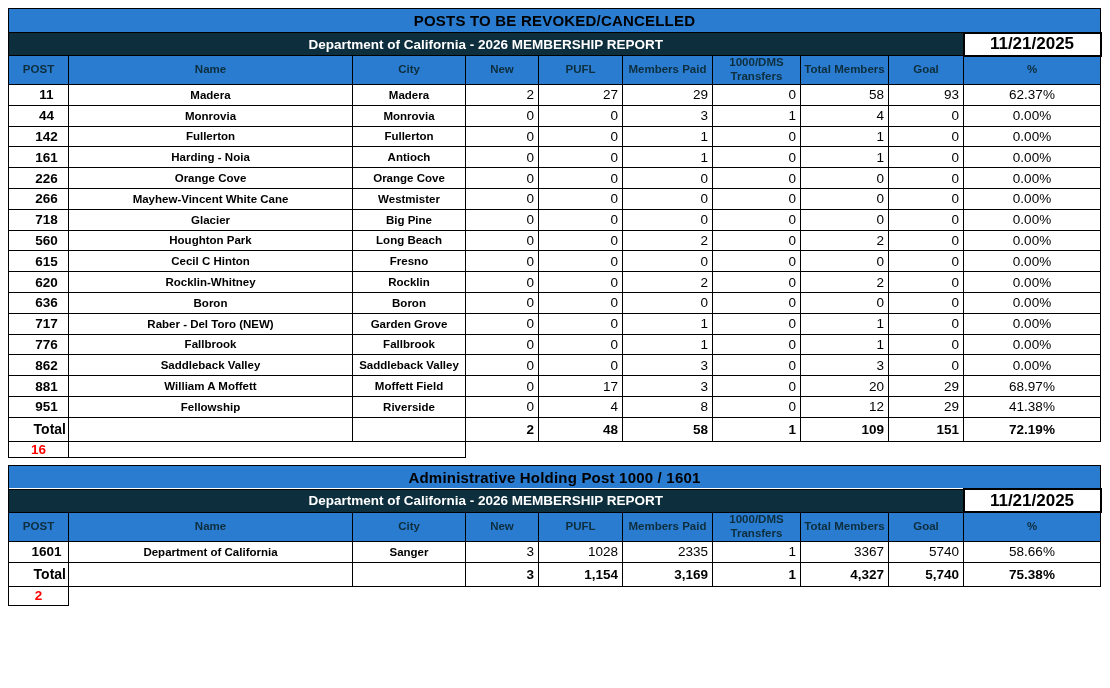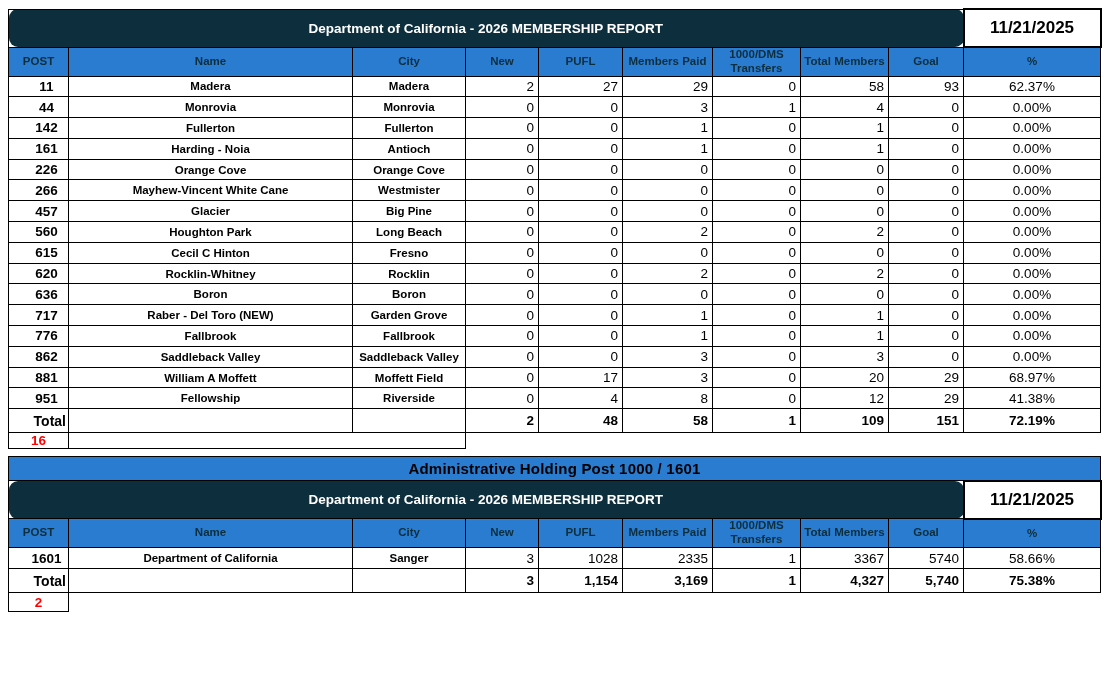--- a/index.html
+++ b/index.html
@@ -12,21 +12,21 @@
   td {
     border:1px solid #000; overflow:hidden; white-space:nowrap;
     vertical-align:middle; padding:0; box-sizing:border-box;
   }
   
   .r-title td { height:24px; }
   .cell-title {
     background:var(--blue); color:#000; font-weight:bold; font-size:15px;
     text-align:center; letter-spacing:.2px;
   }
-  .r-sub td { height:38px;border-radius:9px; }
+  .r-sub td { height:23px; }
   .cell-sub {
     background:var(--navy); color:#fff; font-weight:bold; font-size:13.5px;
     text-align:center;
   }
   .cell-date {
     background:#fff; color:#000000; font-weight:bold; font-size:17px;
     text-align:center; border:2px solid #000;
   }
   
   .r-head td { height:29px; }
@@ -65,20 +65,23 @@
         <col style="width:113px">
       <col style="width:73px">
         <col style="width:84px">
         <col style="width:90px">
       <col style="width:88px">
         <col style="width:88px">
         <col style="width:75px">
       <col style="width:137px">
     </colgroup>
     <tbody id="s0-body">
+        <tr class="r-title">
+          <td class="cell-title" colspan="10">POSTS TO BE REVOKED/CANCELLED</td>
+        </tr>
         <tr class="r-sub">
           <td class="cell-sub" colspan="9">Department of California - 2026 MEMBERSHIP REPORT</td>
           <td class="cell-date" colspan="1">11/21/2025</td>
         </tr>
         <tr class="r-head">
           <td class="colhead">POST</td>
           <td class="colhead">Name</td>
           <td class="colhead">City</td>
           <td class="colhead">New</td>
           <td class="colhead">PUFL</td>
@@ -154,21 +157,21 @@
           <td class="c-name">Westmister</td>
           <td class="c-num">0</td>
           <td class="c-num">0</td>
           <td class="c-num">0</td>
           <td class="c-num">0</td>
           <td class="c-num">0</td>
           <td class="c-num">0</td>
           <td class="c-pct">0.00%</td>
         </tr>
         <tr class="r-data">
-          <td class="c-post">457</td>
+          <td class="c-post">718</td>
           <td class="c-name">Glacier</td>
           <td class="c-name">Big Pine</td>
           <td class="c-num">0</td>
           <td class="c-num">0</td>
           <td class="c-num">0</td>
           <td class="c-num">0</td>
           <td class="c-num">0</td>
           <td class="c-num">0</td>
           <td class="c-pct">0.00%</td>
         </tr>

